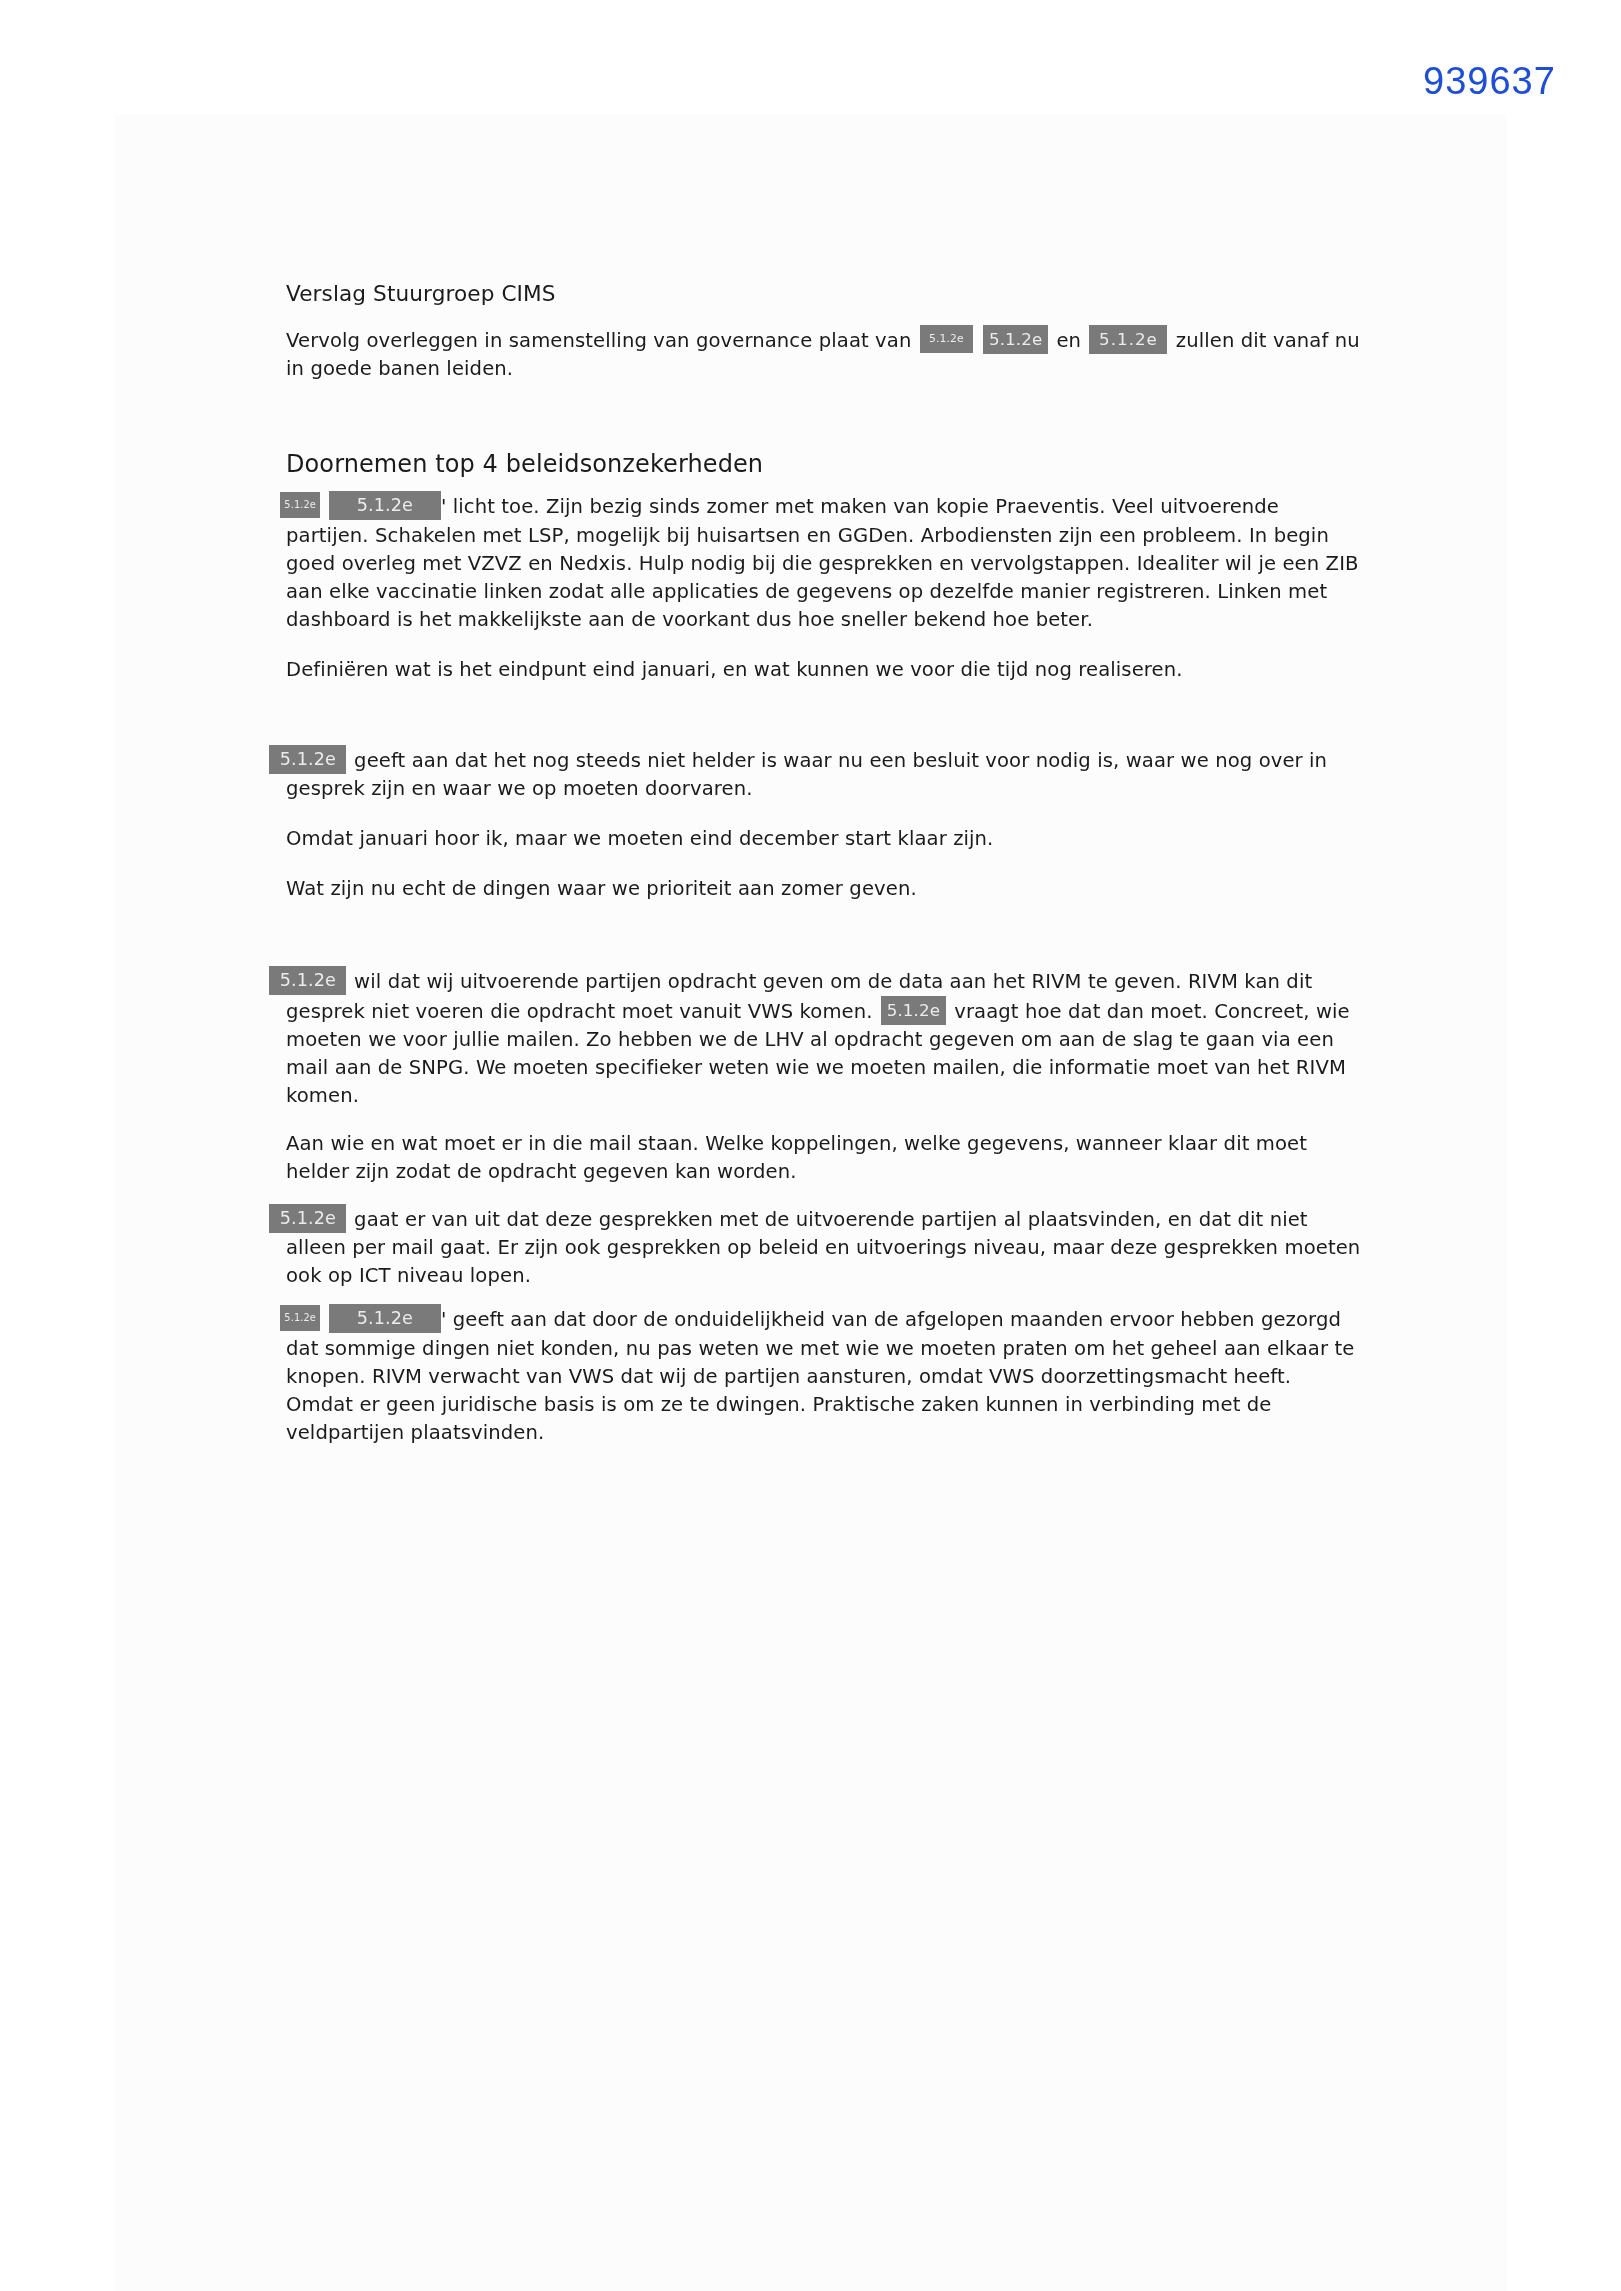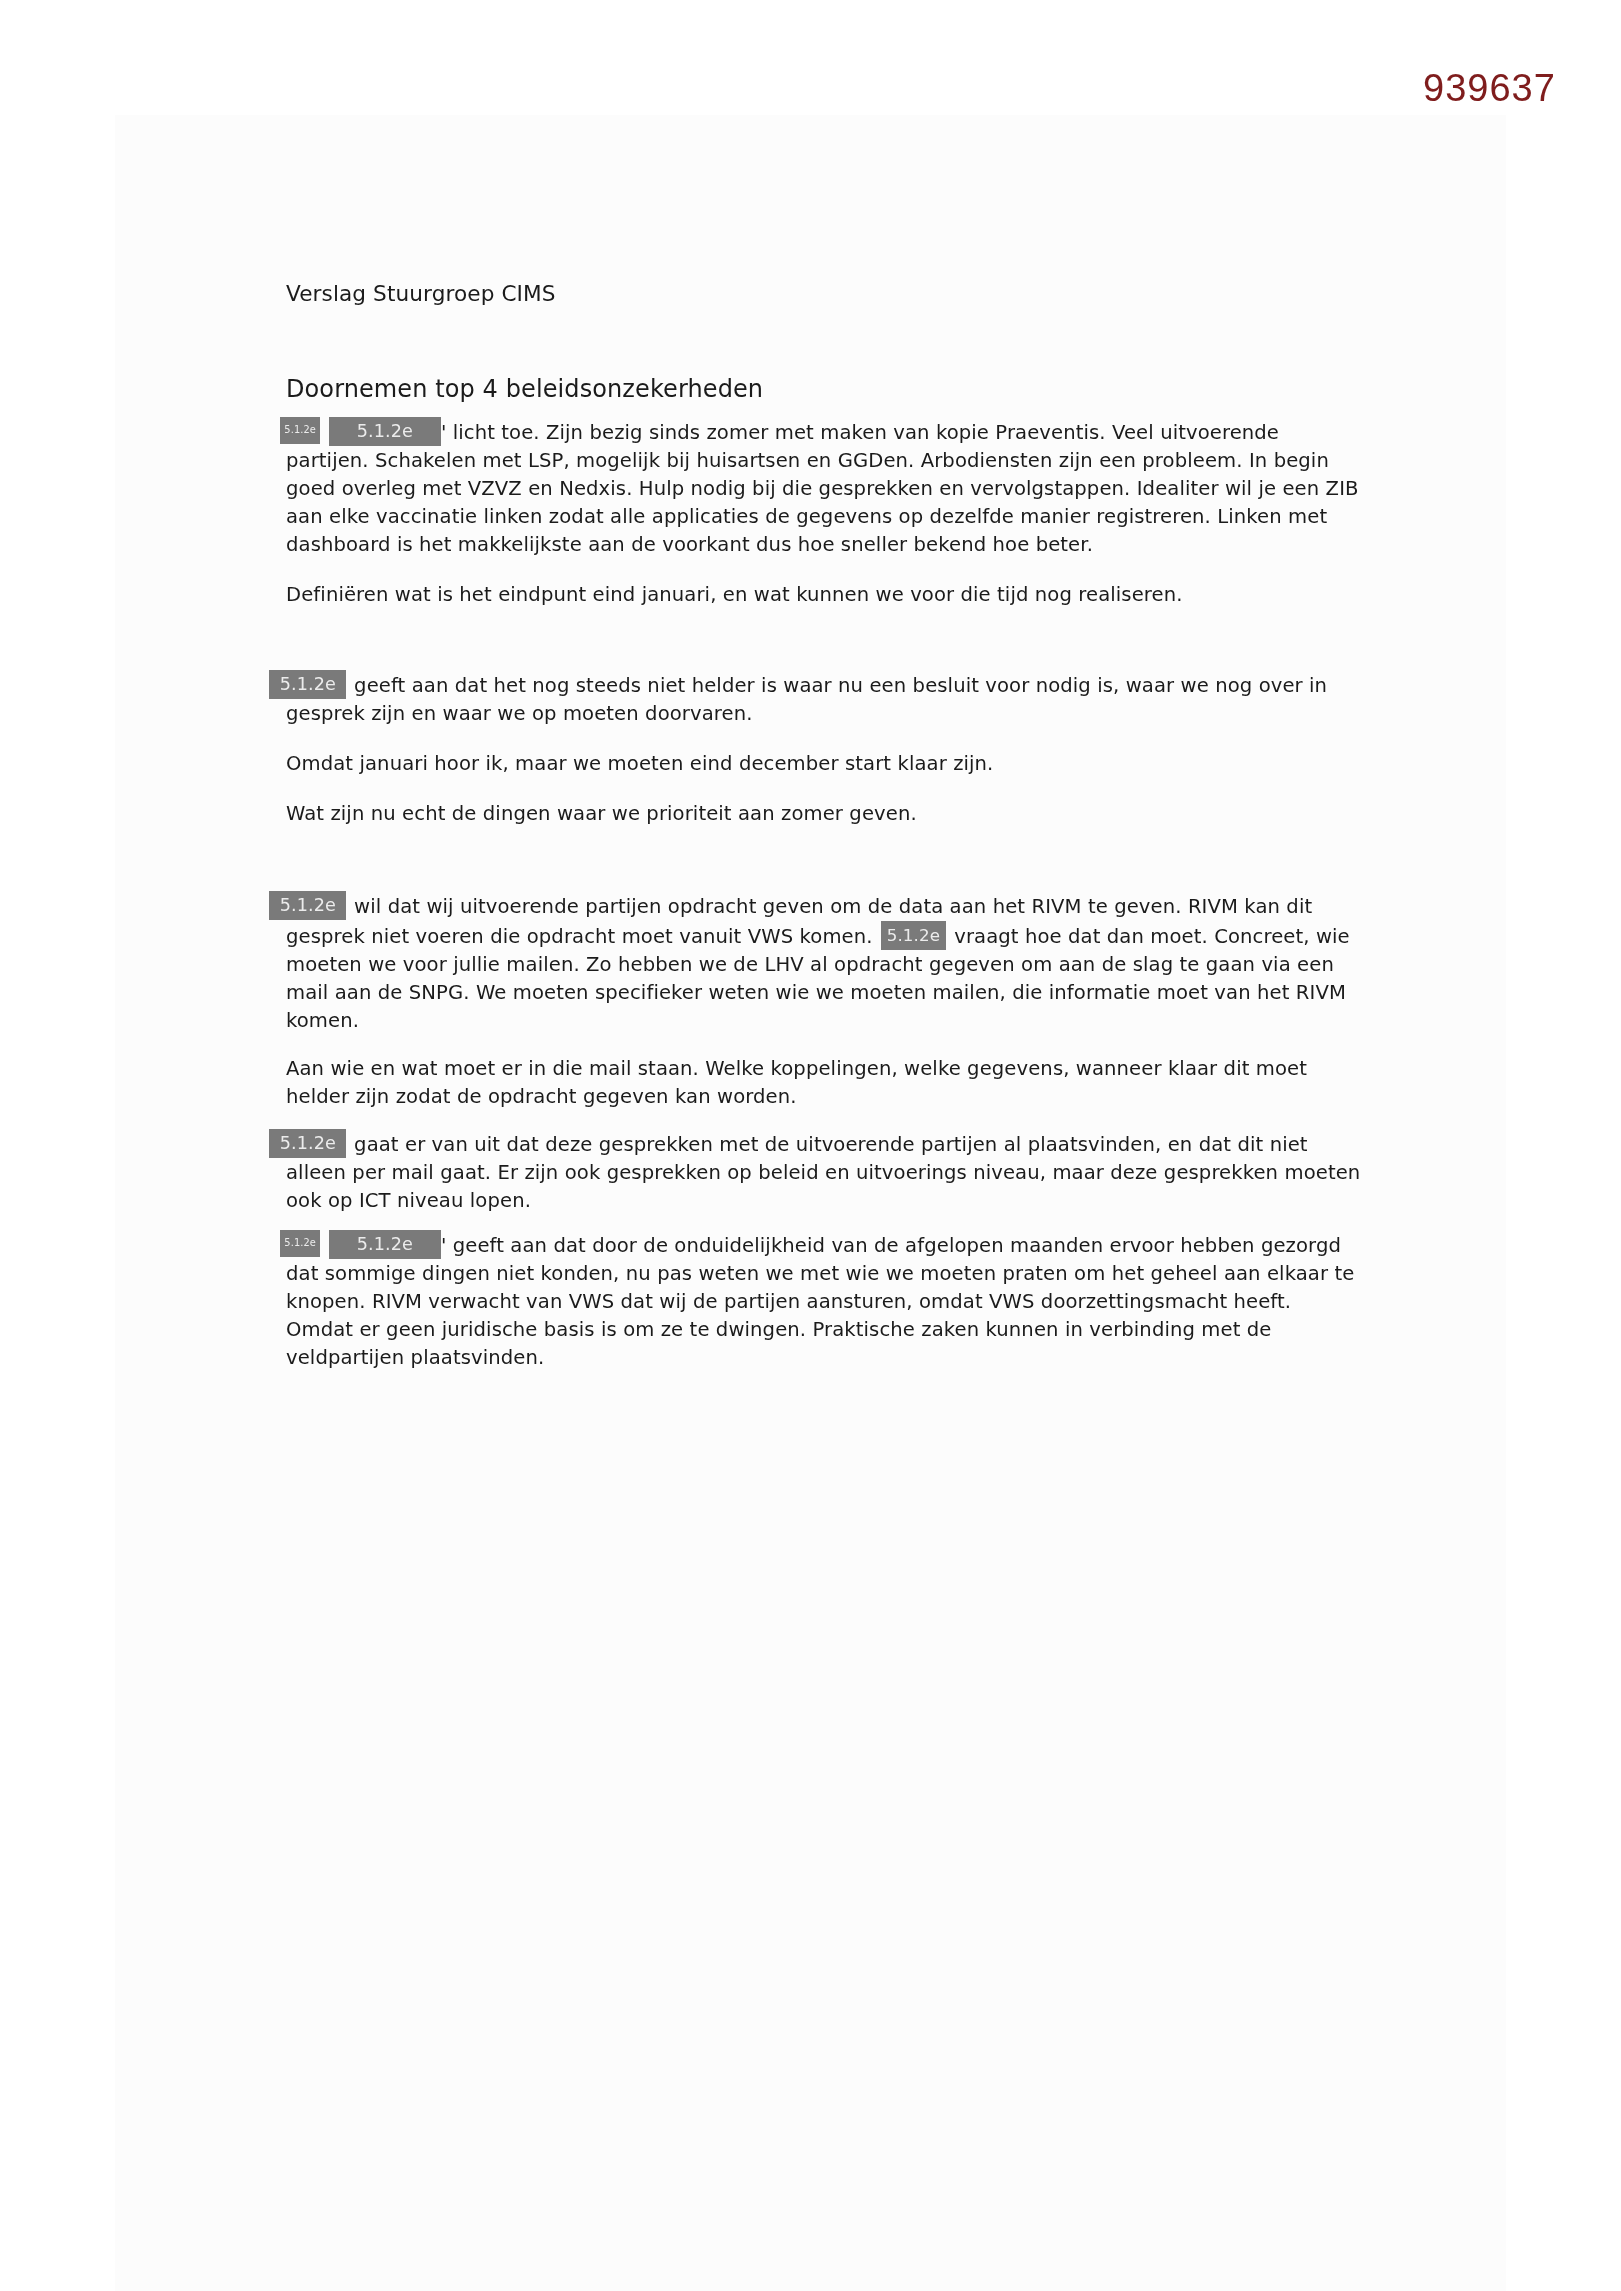--- a/index.html
+++ b/index.html
@@ -11,25 +11,25 @@
     font-family:"DejaVu Sans",sans-serif;
   }
   .page{
     position:absolute;
     left:115px;top:115px;
     width:1391px;height:2177px;
     background:#fcfcfc;
   }
   .doc-number{
     position:absolute;
-    top:69px;left:1423px;
+    top:62px;left:1423px;
     font-family:"Liberation Sans",sans-serif;
     font-size:38px;
     line-height:1.0;
-    color:#7f1d1d;
+    color:#1d4ed8;
     letter-spacing:1px;
   }
   .content{
     position:absolute;
     left:286px;top:280px;
     width:1078px;
     font-size:19.6px;
     line-height:28px;
     color:#1b1b1b;
     letter-spacing:0.1px;
@@ -54,20 +54,21 @@
   .redact-lead{width:77px;height:29px;font-size:17.6px;line-height:29px;margin-left:-16.7px;margin-right:7.8px;}
 </style>
 </head>
 <body>
 
 <div class="canvas">
   <div class="page"></div>
   <div class="doc-number">939637</div>
   <div class="content" id="doc-body">
       <div class="block title" style="margin-top: 0px;"><span>Verslag Stuurgroep CIMS</span></div>
+      <div class="block paragraph" style="margin-top: 16.7px;"><span>Vervolg overleggen in samenstelling van governance plaat van </span><span class="redact redact-sm2">5.1.2e</span><span> </span><span class="redact redact-md">5.1.2e</span><span> en </span><span class="redact redact-md2">5.1.2e</span><span> zullen dit vanaf nu in goede banen leiden.</span></div>
       <div class="block heading" style="margin-top: 67px;"><span>Doornemen top 4 beleidsonzekerheden</span></div>
       <div class="block paragraph" style="margin-top: 13.7px;"><span class="redact redact-sm">5.1.2e</span><span class="redact redact-lg">5.1.2e</span><span>' licht toe. Zijn bezig sinds zomer met maken van kopie Praeventis. Veel uitvoerende partijen. Schakelen met LSP, mogelijk bij huisartsen en GGDen. Arbodiensten zijn een probleem. In begin goed overleg met VZVZ en Nedxis. Hulp nodig bij die gesprekken en vervolgstappen. Idealiter wil je een ZIB aan elke vaccinatie linken zodat alle applicaties de gegevens op dezelfde manier registreren. Linken met dashboard is het makkelijkste aan de voorkant dus hoe sneller bekend hoe beter.</span></div>
       <div class="block paragraph" style="margin-top: 22px;"><span>Definiëren wat is het eindpunt eind januari, en wat kunnen we voor die tijd nog realiseren.</span></div>
       <div class="block paragraph" style="margin-top: 61px;"><span class="redact redact-lead">5.1.2e</span><span>geeft aan dat het nog steeds niet helder is waar nu een besluit voor nodig is, waar we nog over in gesprek zijn en waar we op moeten doorvaren.</span></div>
       <div class="block paragraph" style="margin-top: 22.5px;"><span>Omdat januari hoor ik, maar we moeten eind december start klaar zijn.</span></div>
       <div class="block paragraph" style="margin-top: 21.6px;"><span>Wat zijn nu echt de dingen waar we prioriteit aan zomer geven.</span></div>
       <div class="block paragraph" style="margin-top: 63px;"><span class="redact redact-lead">5.1.2e</span><span>wil dat wij uitvoerende partijen opdracht geven om de data aan het RIVM te geven. RIVM kan dit gesprek niet voeren die opdracht moet vanuit VWS komen. </span><span class="redact redact-md">5.1.2e</span><span> vraagt hoe dat dan moet. Concreet, wie moeten we voor jullie mailen. Zo hebben we de LHV al opdracht gegeven om aan de slag te gaan via een mail aan de SNPG. We moeten specifieker weten wie we moeten mailen, die informatie moet van het RIVM komen.</span></div>
       <div class="block paragraph" style="margin-top: 19.6px;"><span>Aan wie en wat moet er in die mail staan. Welke koppelingen, welke gegevens, wanneer klaar dit moet helder zijn zodat de opdracht gegeven kan worden.</span></div>
       <div class="block paragraph" style="margin-top: 18px;"><span class="redact redact-lead">5.1.2e</span><span>gaat er van uit dat deze gesprekken met de uitvoerende partijen al plaatsvinden, en dat dit niet alleen per mail gaat. Er zijn ook gesprekken op beleid en uitvoerings niveau, maar deze gesprekken moeten ook op ICT niveau lopen.</span></div>
       <div class="block paragraph" style="margin-top: 14.7px;"><span class="redact redact-sm">5.1.2e</span><span class="redact redact-lg">5.1.2e</span><span>' geeft aan dat door de onduidelijkheid van de afgelopen maanden ervoor hebben gezorgd dat sommige dingen niet konden, nu pas weten we met wie we moeten praten om het geheel aan elkaar te knopen. RIVM verwacht van VWS dat wij de partijen aansturen, omdat VWS doorzettingsmacht heeft. Omdat er geen juridische basis is om ze te dwingen. Praktische zaken kunnen in verbinding met de veldpartijen plaatsvinden.</span></div>

